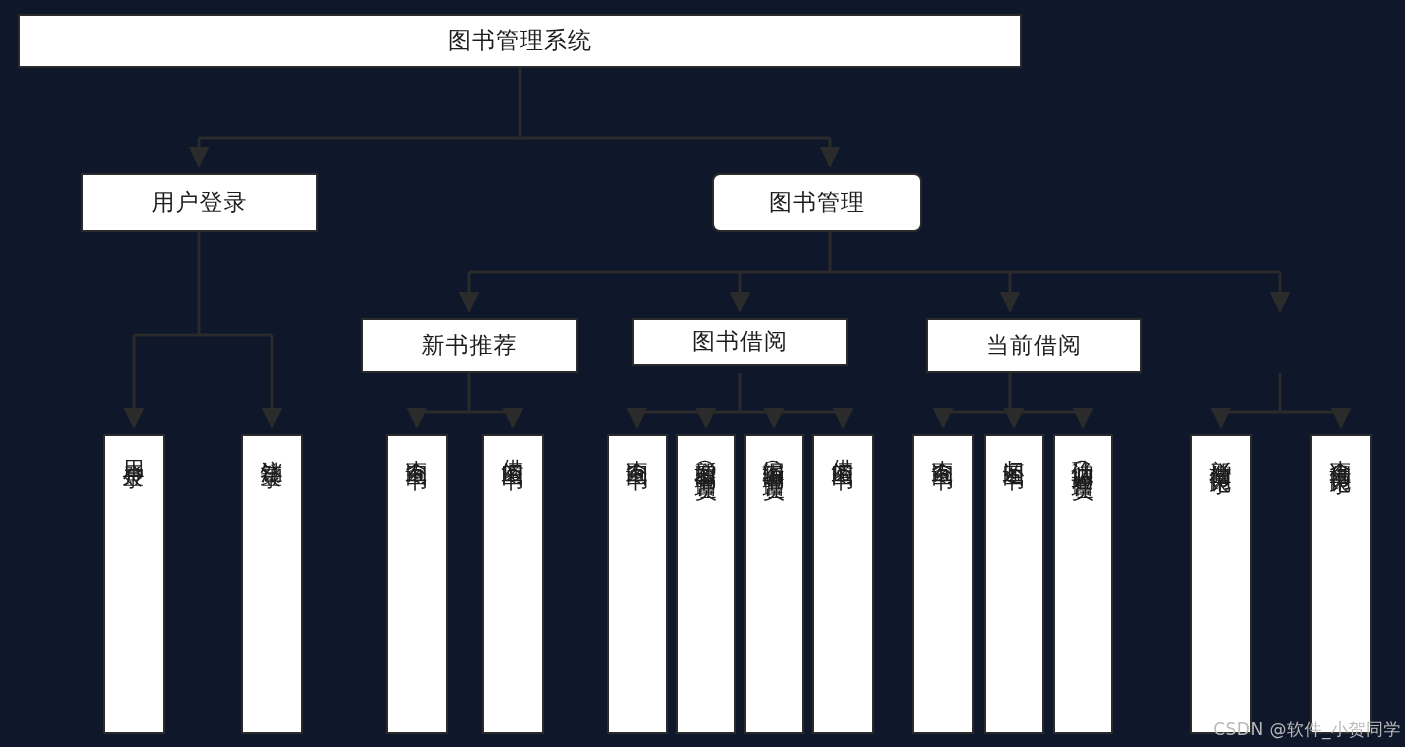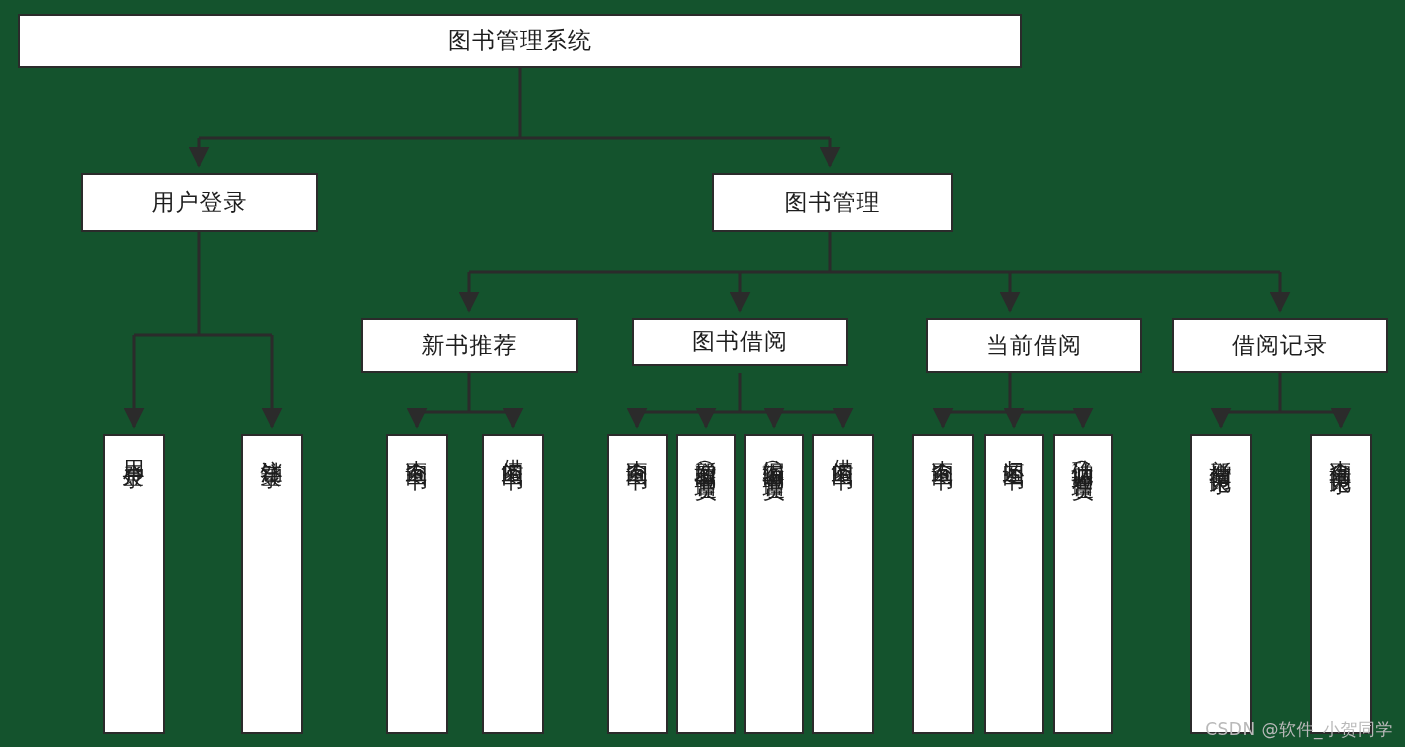--- a/index.html
+++ b/index.html
@@ -8,21 +8,21 @@
     padding: 0;
     background: #ffffff;
   }
   body {
     font-family: "DejaVu Sans", "Liberation Sans", sans-serif;
   }
   #canvas {
     position: relative;
     width: 1405px;
     height: 747px;
-    background: #14532d;
+    background: #0f172a;
     overflow: hidden;
   }
   #wires {
     position: absolute;
     left: 0;
     top: 0;
     width: 1405px;
     height: 747px;
     pointer-events: none;
   }
@@ -51,21 +51,21 @@
   }
   .vlabel {
     writing-mode: vertical-rl;
     text-orientation: upright;
     letter-spacing: 3px;
     line-height: 1.05;
     display: block;
   }
   .wm {
     position: absolute;
-    right: 12px;
+    right: 4px;
     bottom: 6px;
     font-size: 17px;
     color: #b9b9b9;
     letter-spacing: 0.5px;
     white-space: nowrap;
     z-index: 5;
   }
 </style>
 </head>
 <body>
@@ -122,35 +122,32 @@
     </g>
   </svg>
 
   <div class="node h" style="left:18px; top:14px; width:1004px; height:54px;">
     <span>图书管理系统</span>
   </div>
 
   <div class="node h" style="left:81px; top:173px; width:237px; height:59px;">
     <span>用户登录</span>
   </div>
-  <div class="node h" style="left:712px; top:173px; width:241px; height:59px;">
+  <div class="node h" style="left:712px; top:173px; width:210px; height:59px;border-radius:8px;">
     <span>图书管理</span>
   </div>
 
   <div class="node h" style="left:361px; top:318px; width:217px; height:55px;">
     <span>新书推荐</span>
   </div>
   <div class="node h" style="left:632px; top:318px; width:216px; height:48px;">
     <span>图书借阅</span>
   </div>
   <div class="node h" style="left:902px; top:318px; width:216px; height:55px;margin-left:24px;">
     <span>当前借阅</span>
-  </div>
-  <div class="node h" style="left:1172px; top:318px; width:216px; height:55px;">
-    <span>借阅记录</span>
   </div>
 
   <div class="node leaf" style="left:103px; top:434px; width:62px; height:300px;">
     <span class="vlabel">用户登录</span>
   </div>
   <div class="node leaf" style="left:241px; top:434px; width:62px; height:300px;">
     <span class="vlabel">注销登录</span>
   </div>
 
   <div class="node leaf" style="left:386px; top:434px; width:62px; height:300px;">

